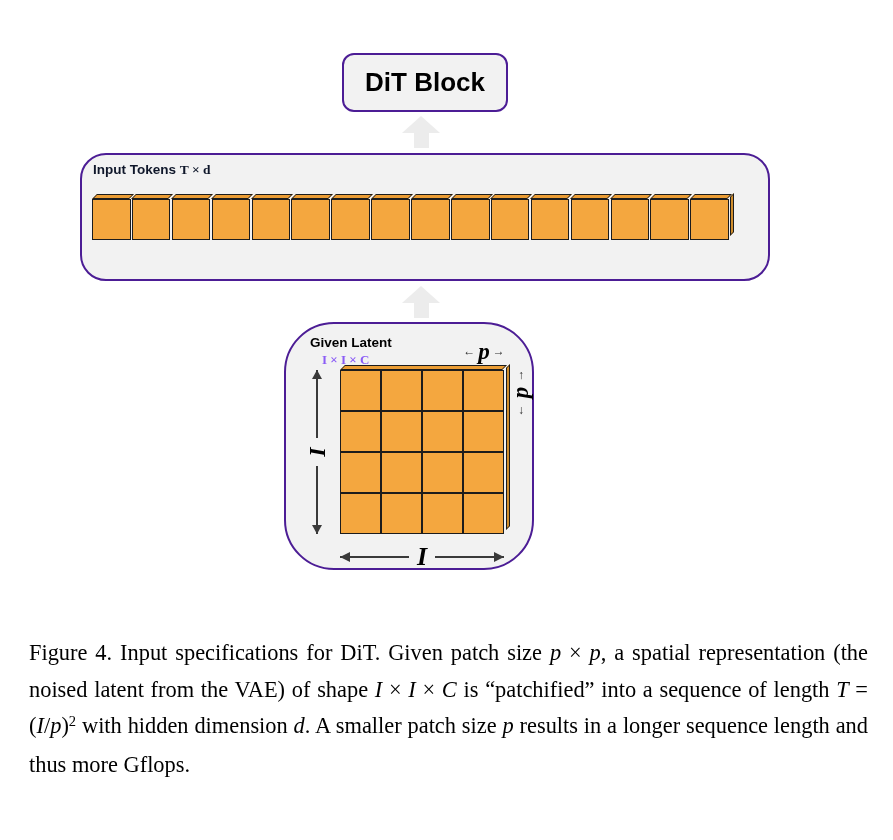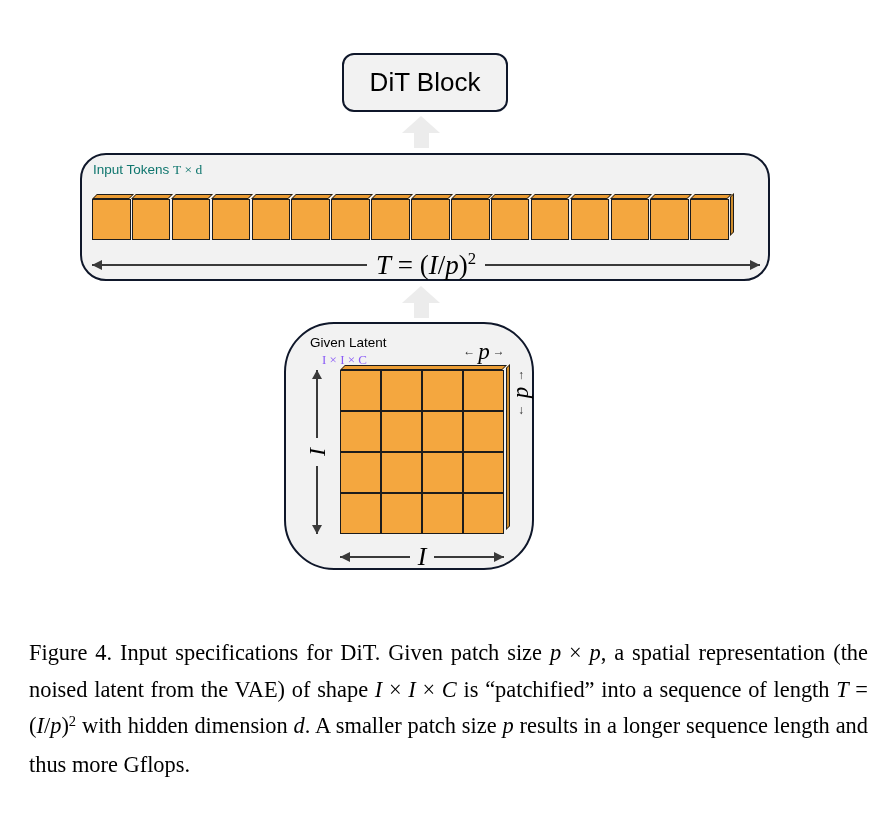--- a/index.html
+++ b/index.html
@@ -1,37 +1,37 @@
 <!DOCTYPE html>
 <html><head>
 <meta charset="utf-8">
 <style>
   html,body{margin:0;padding:0;background:#ffffff;}
   #canvas{position:relative;width:893px;height:840px;background:#ffffff;overflow:hidden;
           font-family:"Liberation Sans",sans-serif;color:#111;}
 
   
-  .panel{position:absolute;background:#f2f2f2;border:2px solid #0f172a;box-sizing:border-box;}
+  .panel{position:absolute;background:#f2f2f2;border:2px solid #4c1d95;box-sizing:border-box;font-weight:bold;}
   #dit-block{left:342px;top:53px;width:166px;height:59px;border-radius:12px;
              display:flex;align-items:center;justify-content:center;
              font-size:26px;color:#000;}
   #tokens-panel{left:80px;top:153px;width:690px;height:128px;border-radius:26px;}
   #latent-panel{left:284px;top:322px;width:250px;height:248px;border-radius:50px;}
 
   
   .up-arrow{position:absolute;width:40px;}
   .up-arrow .head{width:0;height:0;margin:0 auto;
         border-left:19px solid transparent;border-right:19px solid transparent;
         border-bottom:17px solid #ececec;}
   .up-arrow .shaft{width:15px;height:15px;background:#ececec;margin:0 auto;}
   #up-arrow-1{left:401px;top:116px;}
   #up-arrow-2{left:401px;top:286px;}
 
   
-  .panel-label{position:absolute;left:11px;top:7px;font-size:13.5px;color:#0f766e;}
+  .panel-label{position:absolute;left:11px;top:7px;font-size:13.5px;color:#0f172a;}
   .serif{font-family:"Liberation Serif",serif;}
   #token-row{position:absolute;left:10px;top:44px;display:flex;gap:1.4px;}
   .token{position:relative;width:38.5px;height:41px;background:#f4a73f;
          border:1.5px solid #1c1c1c;box-sizing:border-box;}
   .token::before{content:"";position:absolute;left:-1.5px;top:-6.5px;width:100%;height:5px;
          background:#eb9d35;border:1px solid #1c1c1c;box-sizing:border-box;
          transform:skewX(-45deg);transform-origin:bottom left;}
   .token:last-child::after{content:"";position:absolute;right:-6px;top:-3px;width:3.5px;height:100%;
          background:#d18e2d;border:1px solid #1c1c1c;box-sizing:border-box;
          transform:skewY(-45deg);transform-origin:top left;}
@@ -120,27 +120,20 @@
       <div class="token"></div>
       <div class="token"></div>
       <div class="token"></div>
       <div class="token"></div>
       <div class="token"></div>
       <div class="token"></div>
       <div class="token"></div>
       <div class="token"></div>
       <div class="token"></div>
     </div>
-    <div id="t-formula-row" class="dim-arrow-row">
-      <div class="arrow-line a-left"></div>
-      <div class="formula">
-        <span class="f-math">T</span><span> = (</span><span class="f-math">I</span><span>/</span><span class="f-math">p</span><span>)</span><span class="f-sup">2</span>
-      </div>
-      <div class="arrow-line a-right"></div>
-    </div>
   </div>
 
   <div id="up-arrow-2" class="up-arrow">
     <div class="head"></div>
     <div class="shaft"></div>
   </div>
 
   <div id="latent-panel" class="panel">
     <div id="nl-label">Given Latent</div>
     <div id="nl-dims" class="serif">I × I × C</div>

